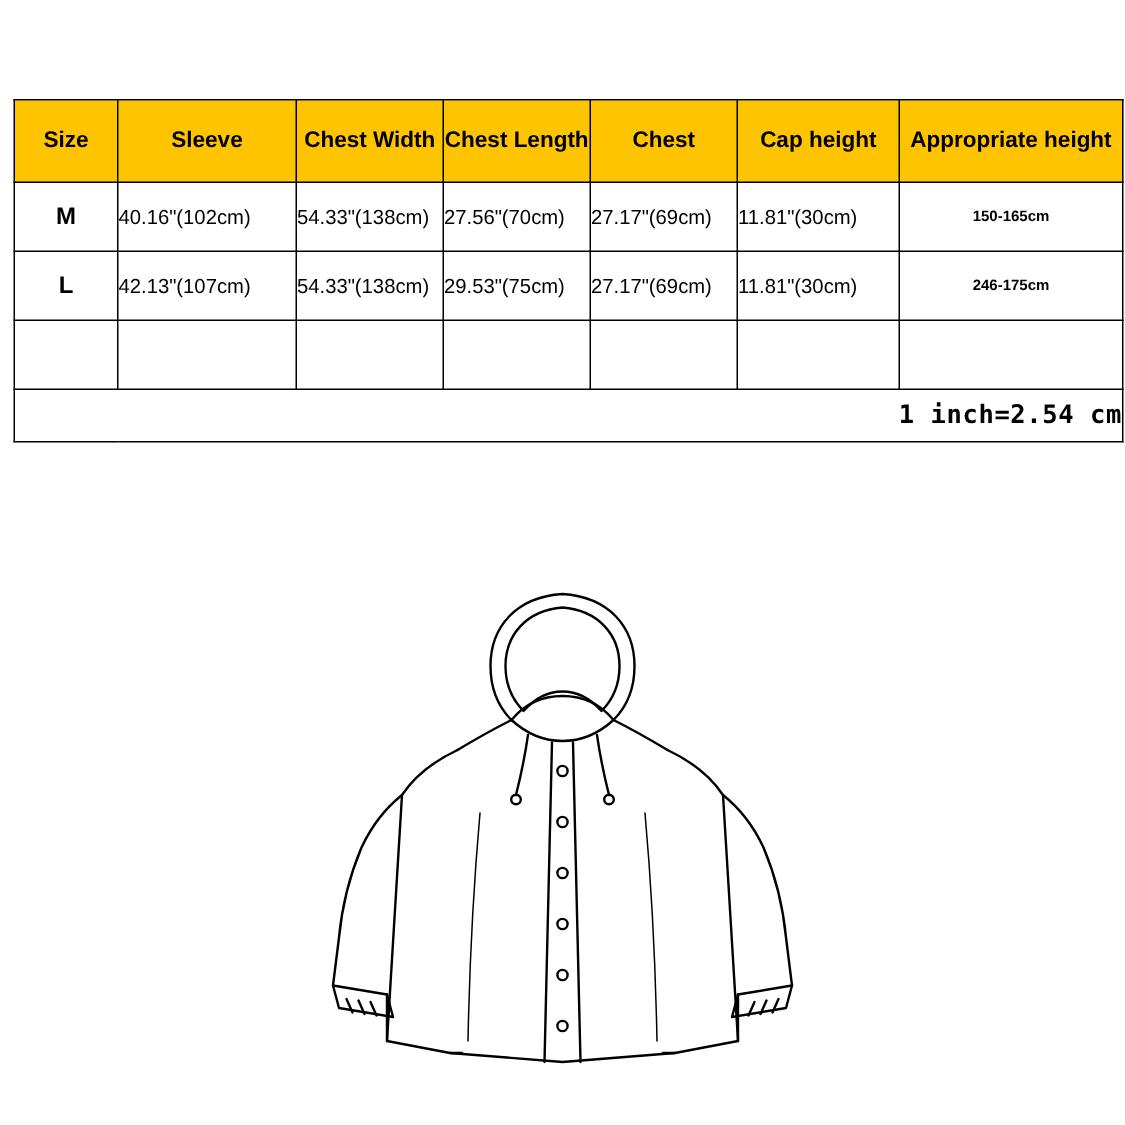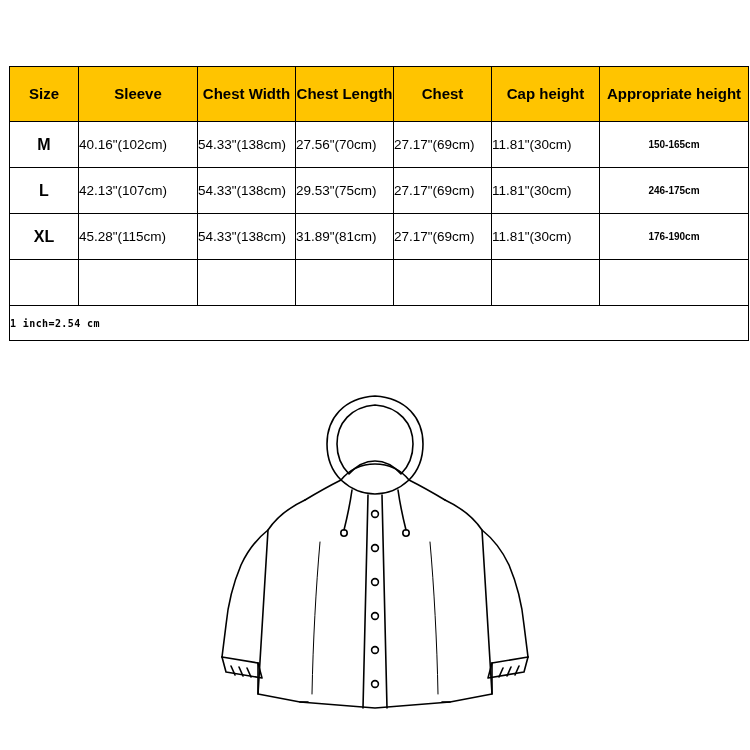--- a/index.html
+++ b/index.html
@@ -63,23 +63,23 @@
   td.height-cell {
     text-align: center;
     font-size: 10px;
     font-weight: bold;
   }
   tr.empty-row td {
     height: 45px;
   }
   tr.note-row td {
     height: 34px;
-    text-align: left;
+    text-align: right;
     font-family: "DejaVu Sans Mono", monospace;
-    font-size: 10px;
+    font-size: 17px;
     letter-spacing: 0.4px;
     font-weight: bold;
   }
   .product-image {
     position: absolute;
     left: 0;
     top: 372px;
     width: 750px;
     height: 378px;
   }
@@ -114,29 +114,20 @@
         </tr>
         <tr>
           <td class="size-cell">L</td>
           <td class="measure-cell">42.13"(107cm)</td>
           <td class="measure-cell">54.33"(138cm)</td>
           <td class="measure-cell">29.53"(75cm)</td>
           <td class="measure-cell">27.17"(69cm)</td>
           <td class="measure-cell">11.81"(30cm)</td>
           <td class="height-cell">246-175cm</td>
         </tr>
-        <tr>
-          <td class="size-cell">XL</td>
-          <td class="measure-cell">45.28"(115cm)</td>
-          <td class="measure-cell">54.33"(138cm)</td>
-          <td class="measure-cell">31.89"(81cm)</td>
-          <td class="measure-cell">27.17"(69cm)</td>
-          <td class="measure-cell">11.81"(30cm)</td>
-          <td class="height-cell">176-190cm</td>
-        </tr>
         <tr class="empty-row">
           <td></td>
           <td></td>
           <td></td>
           <td></td>
           <td></td>
           <td></td>
           <td></td>
         </tr>
         <tr class="note-row">

